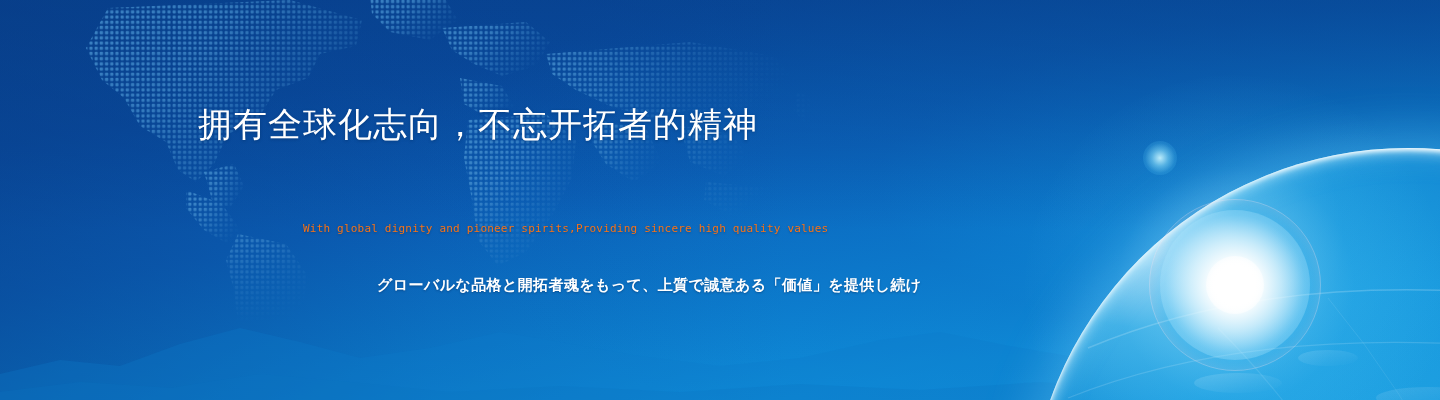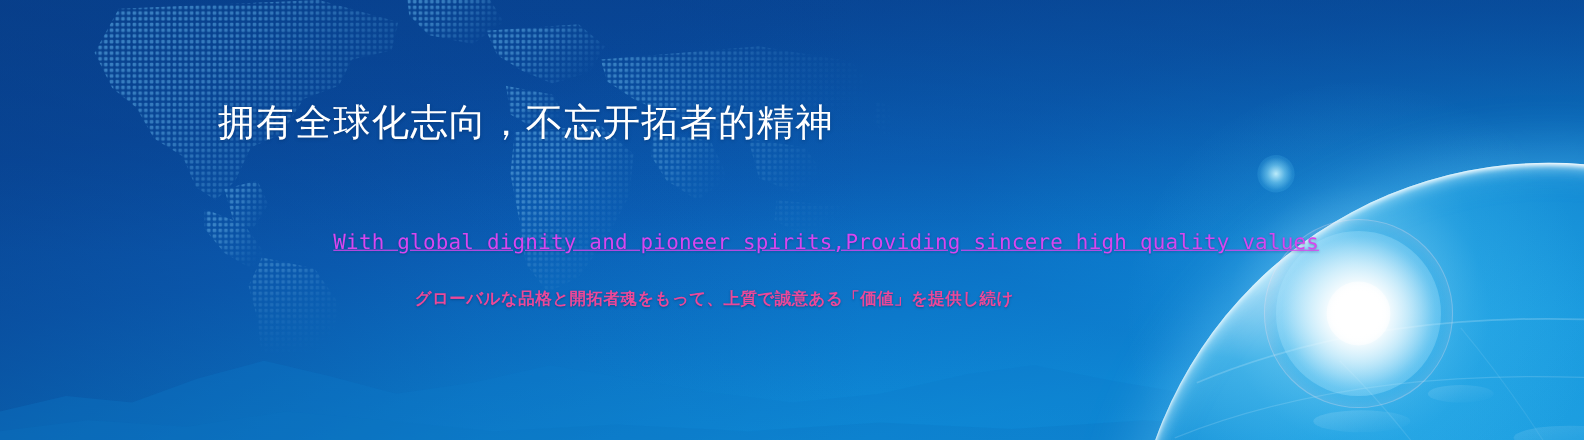--- a/index.html
+++ b/index.html
@@ -194,56 +194,55 @@
     background: radial-gradient(circle,
       rgba(200,245,255,0.92) 0%,
       rgba(140,225,252,0.55) 34%,
       rgba(90,200,245,0.20) 62%,
       rgba(60,180,235,0.0) 100%);
   }
 
   
   .copy {
     position: absolute;
-    left: 0; top: 4px;
+    left: 0; top: 16px;
     width: 1440px;
     height: 295px;
   }
   .headline {
     position: absolute;
     color: #ffffff;
     font-family: "Liberation Serif", "DejaVu Serif", serif;
     font-size: 34px;
     line-height: 1;
     letter-spacing: 1px;
     white-space: nowrap;
     text-shadow: 0 1px 3px rgba(4,42,92,0.45);
   }
   .headline-1 { left: 198px; top: 92px; }
   .headline-2 { left: 366px; top: 134px; }
 
   .subtitle-en {
     position: absolute;
     left: 303px;
     top: 207px;
-    color: #d946ef;
+    color: #f97316;
     font-family: "DejaVu Sans Mono", "Liberation Mono", monospace;
-    font-size: 19px;
+    font-size: 11px;
     line-height: 1;
     letter-spacing: 0.2px;
     white-space: nowrap;
     text-shadow: 0 1px 2px rgba(4,42,92,0.40);
-    text-decoration: underline;
   }
   .subtitle-ja {
     position: absolute;
     left: 377px;
     top: 261px;
-    color: #ec4899;
-    font-family: Liberation Mono, monospace;
+    color: #ffffff;
+    font-family: Liberation Sans, sans-serif;
     font-size: 15px;
     font-weight: 700;
     line-height: 1;
     letter-spacing: 0.4px;
     white-space: nowrap;
     text-shadow: 0 1px 2px rgba(4,42,92,0.45);
   }
 </style>
 </head>
 <body>

